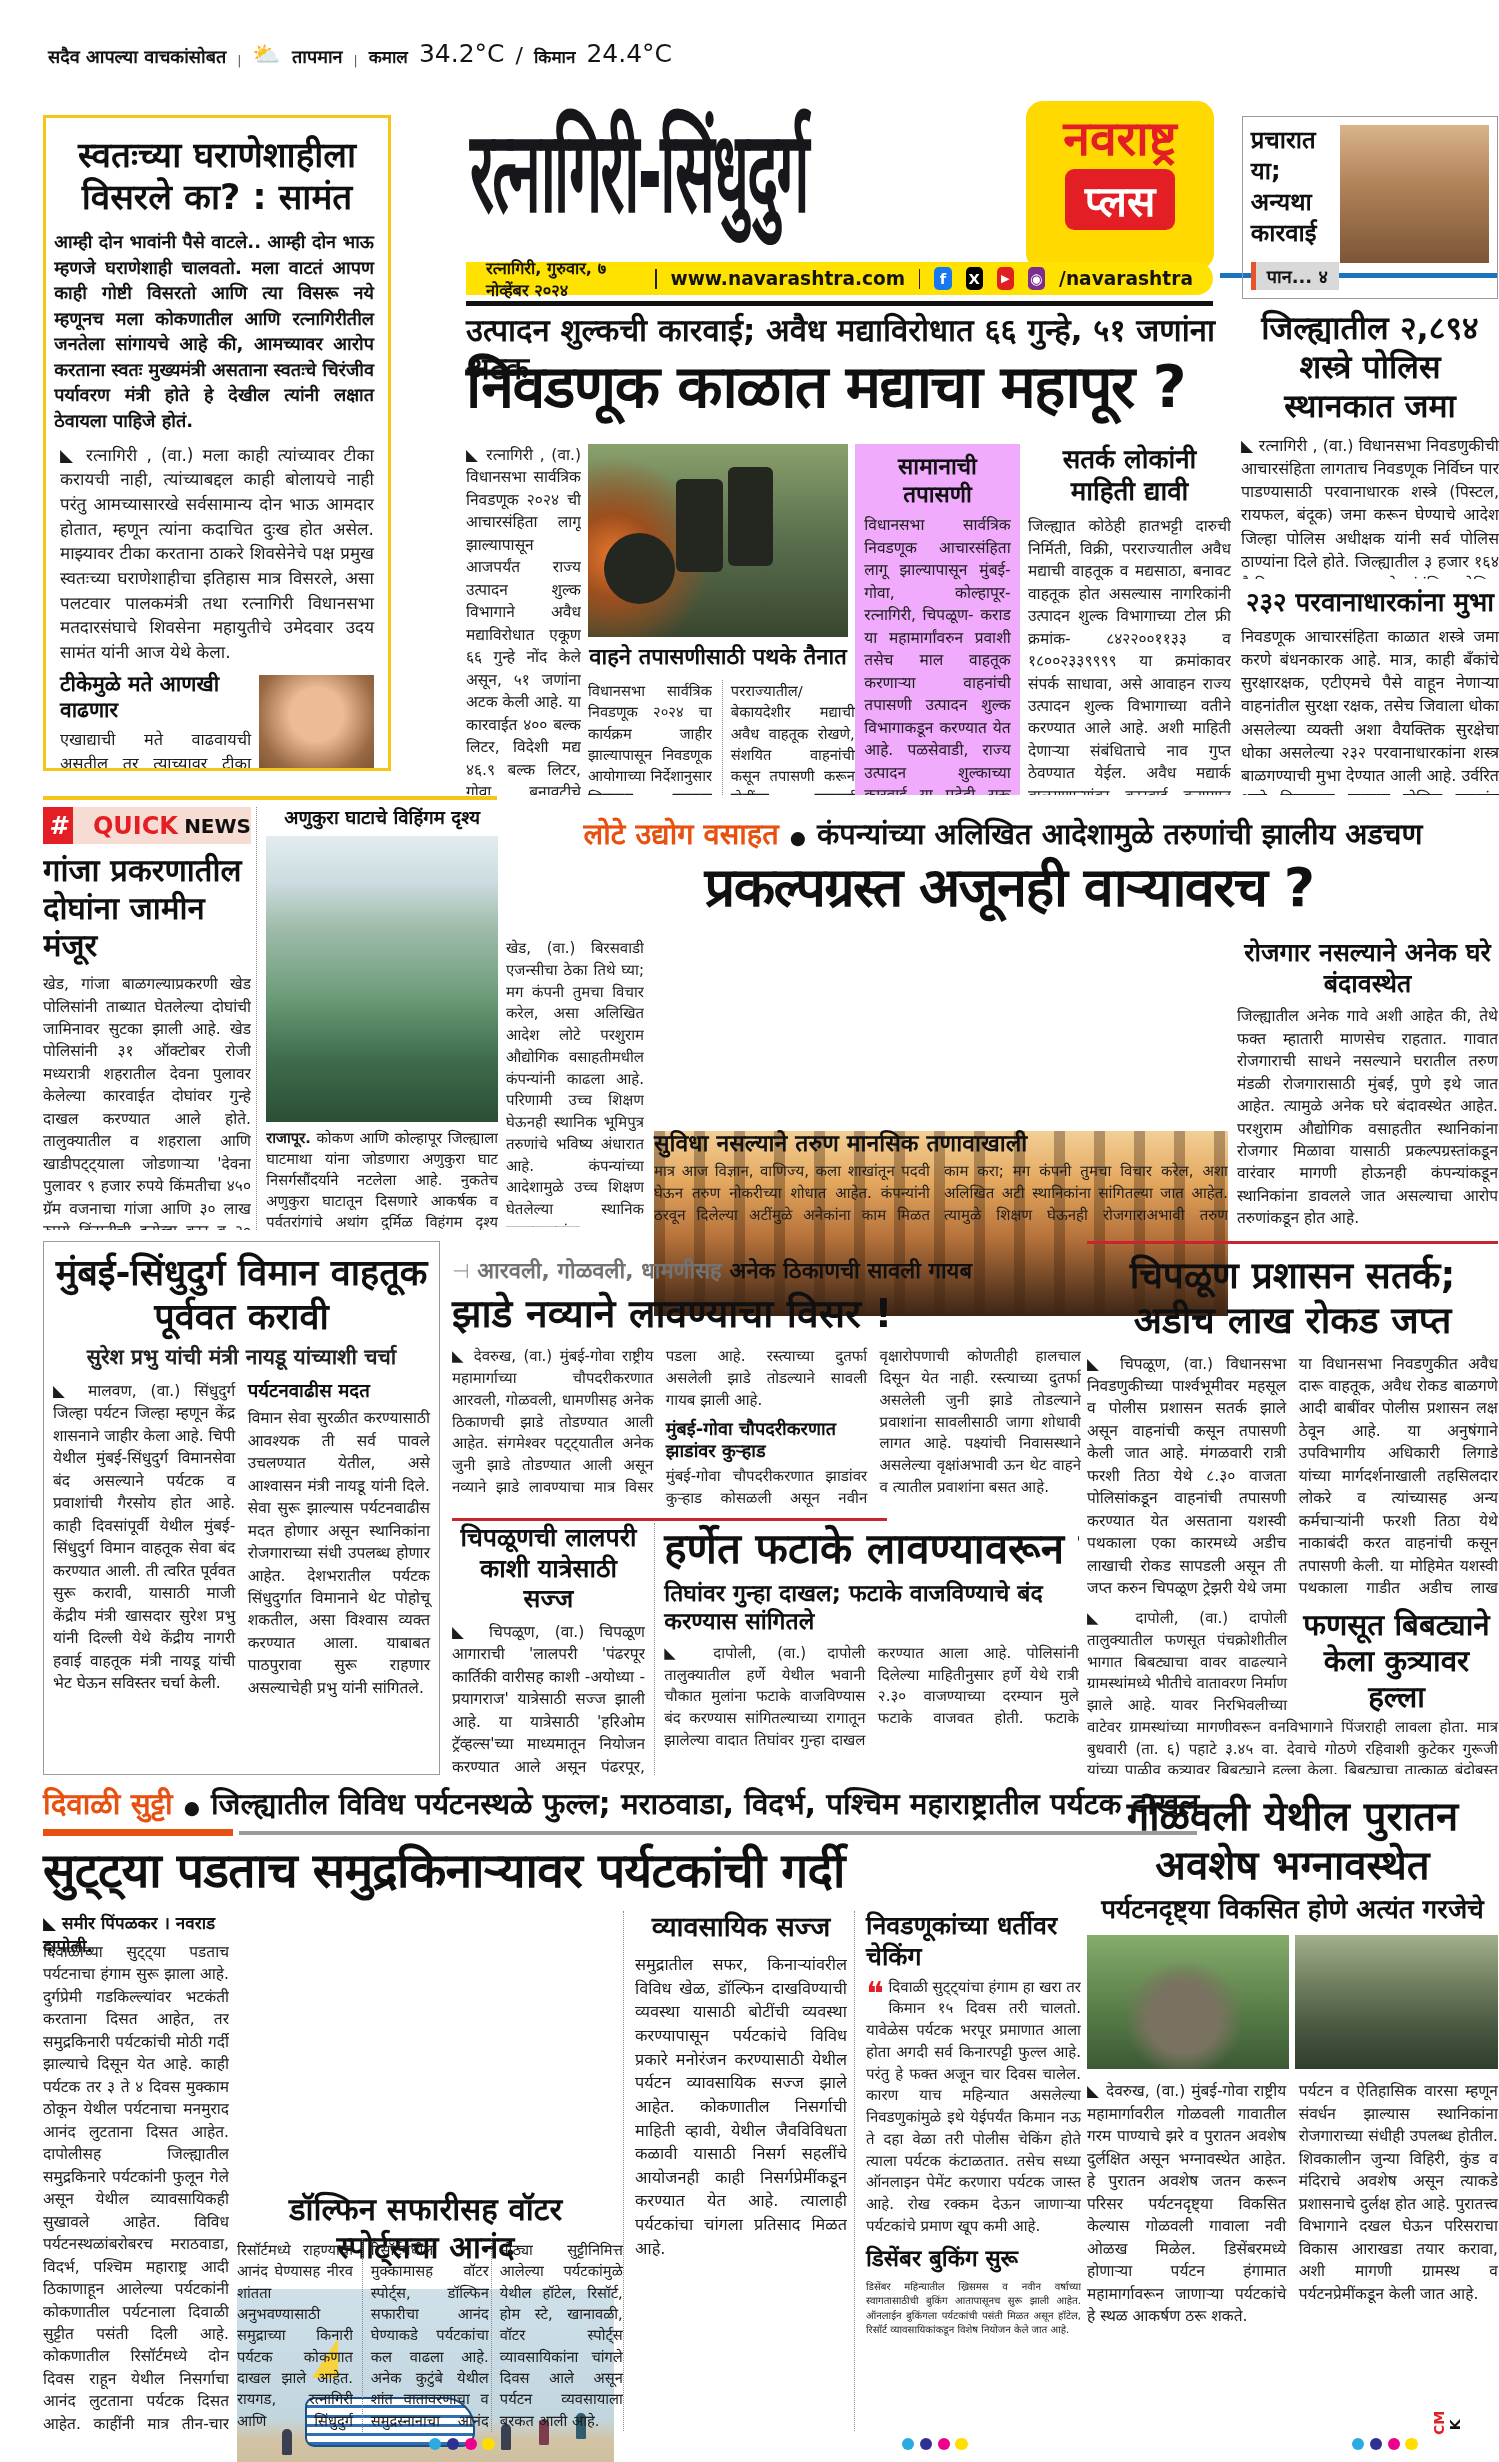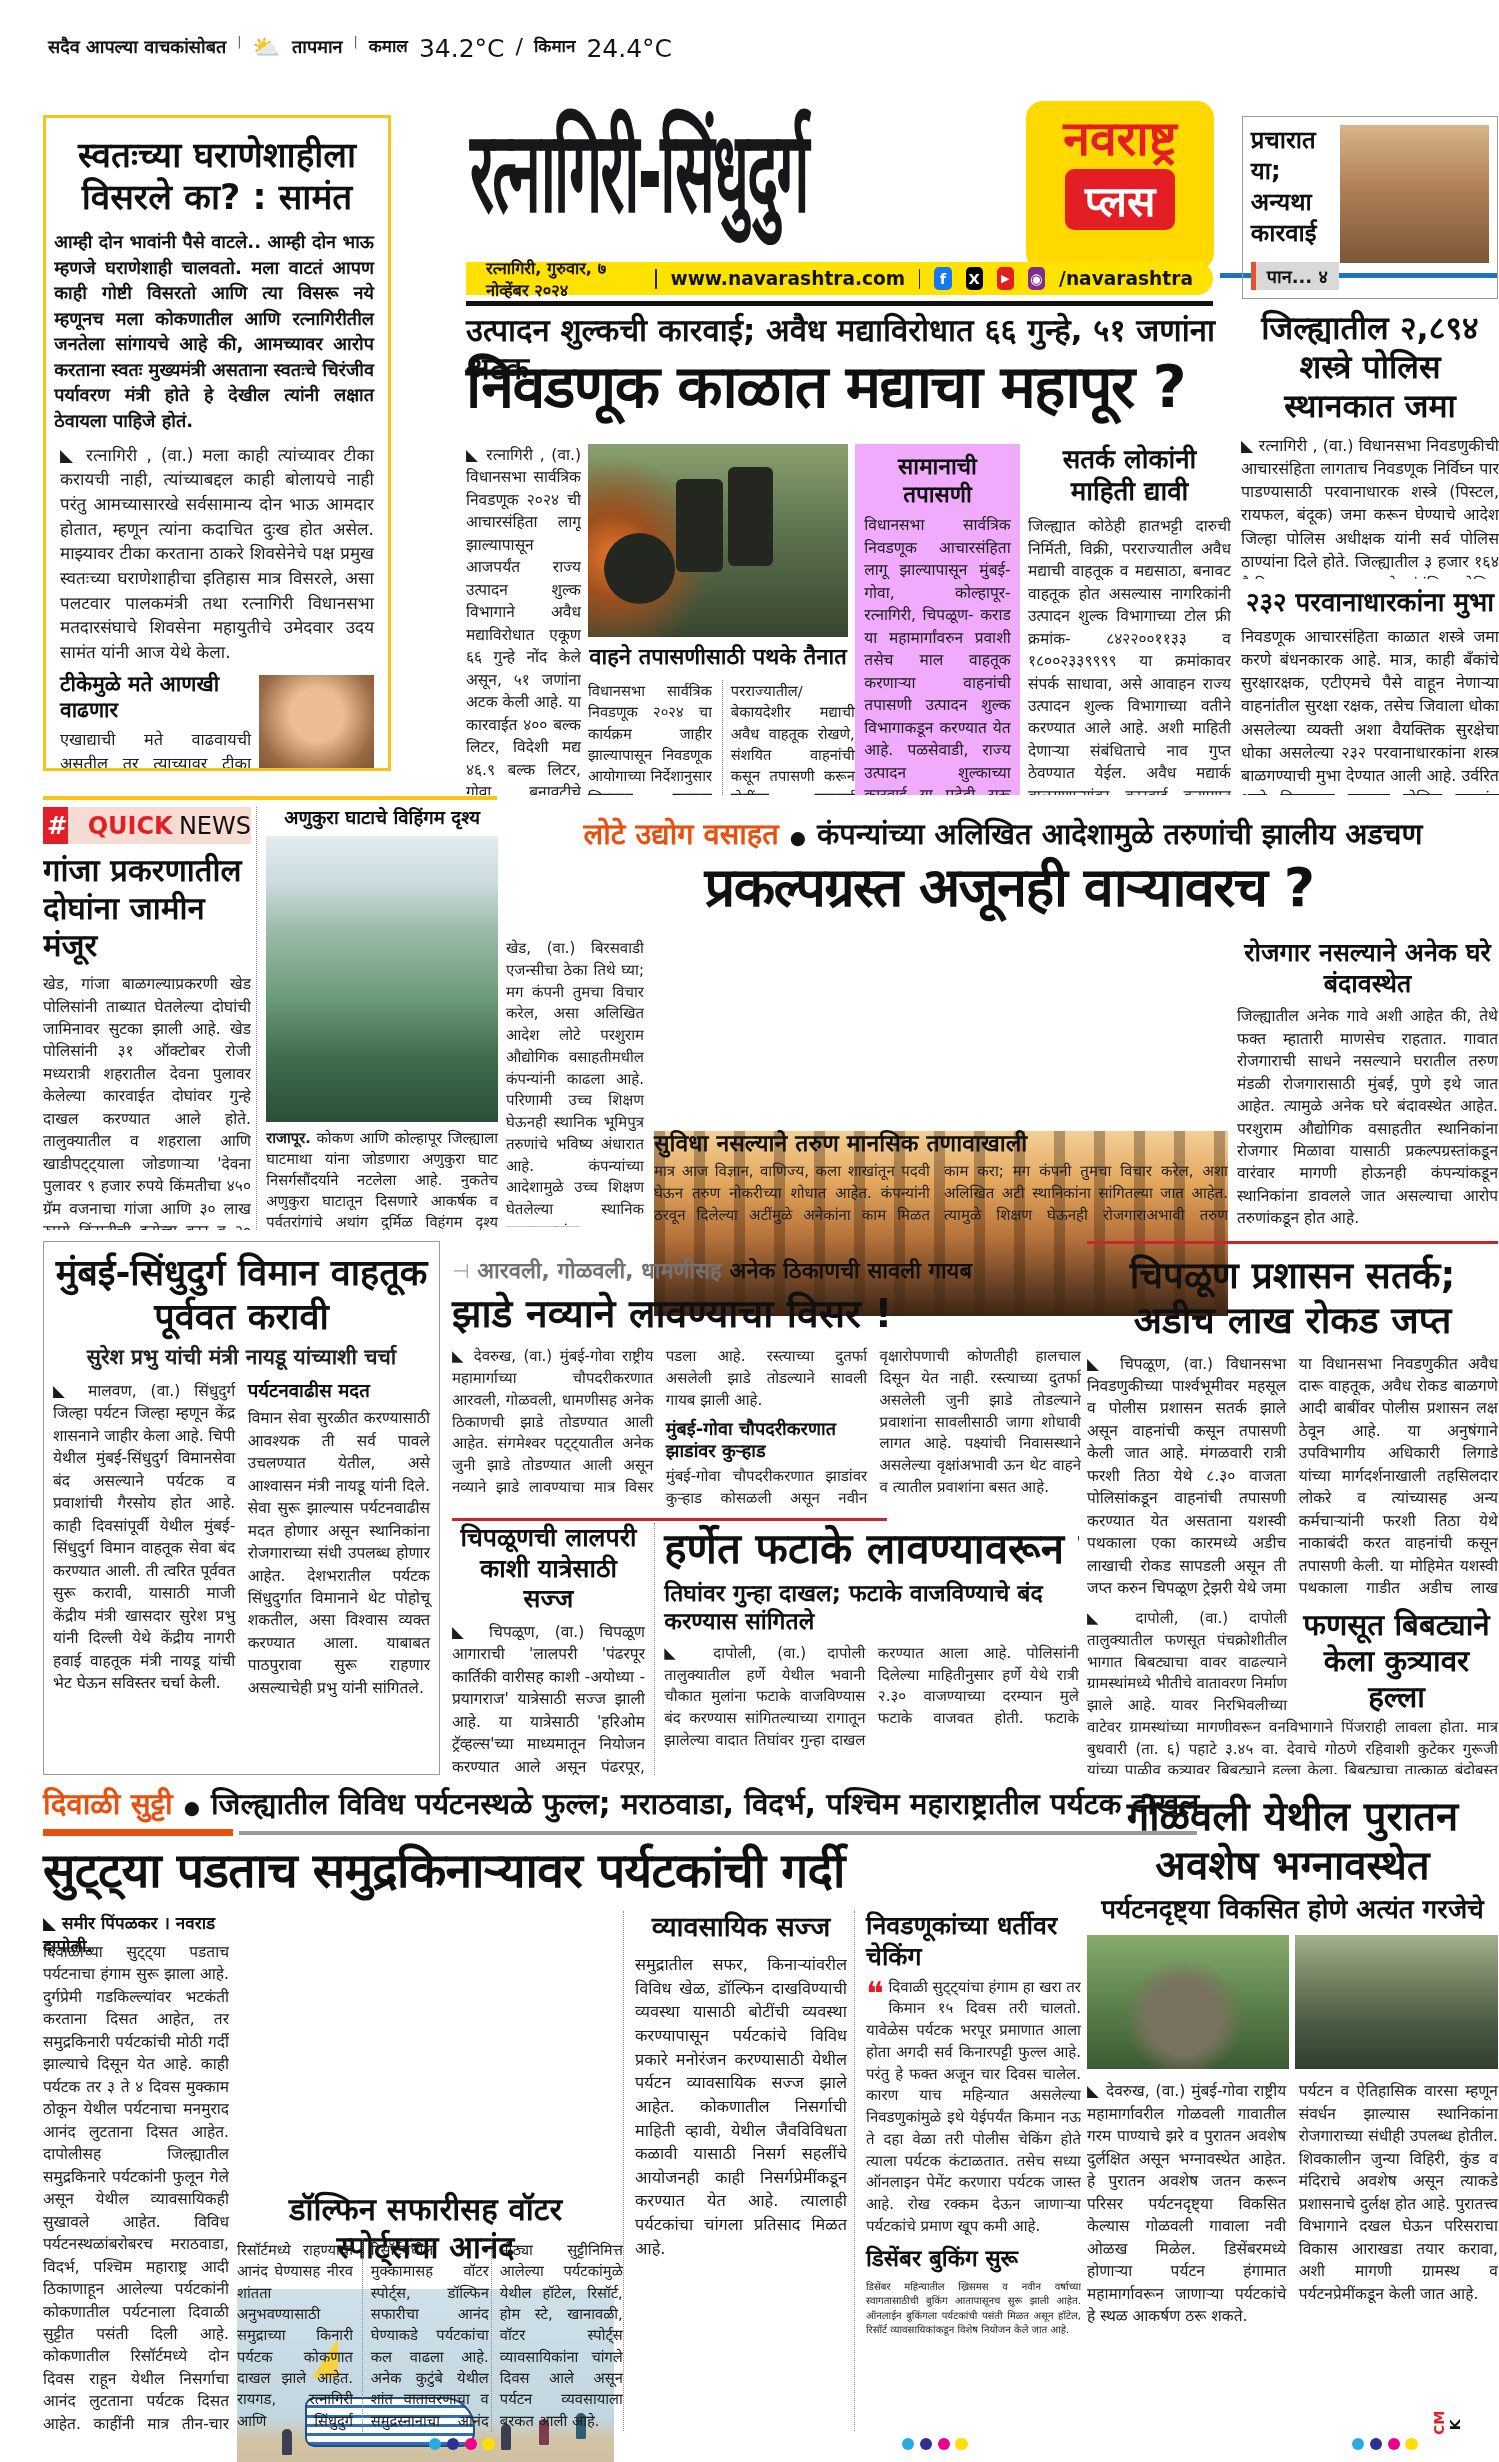--- a/index.html
+++ b/index.html
@@ -51,21 +51,21 @@
     linear-gradient(180deg,#86ab6c 0%,#567a46 60%,#3c5a34 100%)}
   .ph-ruin2{background:linear-gradient(180deg,#a3b08d 0%,#6d7c5d 38%,#45553f 72%,#313f2f 100%)}
   .dotgrp{display:flex;gap:5.4px}
   .dot{width:12.4px;height:12.4px;border-radius:50%}
 </style>
 </head>
 <body>
 
 <div class="page">
 
-  <div class="abs" style="left:48px;top:34px;width:761px;height:34px;display:flex;align-items:flex-start;gap:11px">
+  <div class="abs" style="left:48px;top:34px;width:761px;height:34px;display:flex;align-items:flex-end;gap:11px">
     <span class="b" style="font-size:18px">सदैव आपल्या वाचकांसोबत</span>
     <span style="color:#555">|</span>
     <span style="font-size:23px;color:#8a8a8a">⛅</span>
     <span class="b" style="font-size:18px">तापमान</span>
     <span style="color:#555">|</span>
     <span class="b" style="font-size:17px">कमाल</span>
     <span style="font-size:25px">34.2°C</span>
     <span style="font-size:22px">/</span>
     <span class="b" style="font-size:17px">किमान</span>
     <span style="font-size:25px">24.4°C</span>
@@ -142,21 +142,21 @@
     <div class="hdl ctr" style="font-size:26px">२३२ परवानाधारकांना मुभा</div>
     <div class="body jt" style="font-size:16px;margin-top:6.2px">निवडणूक आचारसंहिता काळात शस्त्रे जमा करणे बंधनकारक आहे. मात्र, काही बँकांचे सुरक्षारक्षक, एटीएमचे पैसे वाहून नेणाऱ्या वाहनांतील सुरक्षा रक्षक, तसेच जिवाला धोका असलेल्या व्यक्ती अशा वैयक्तिक सुरक्षेचा धोका असलेल्या २३२ परवानाधारकांना शस्त्र बाळगण्याची मुभा देण्यात आली आहे. उर्वरित शस्त्रे निवडणूक काळात पोलिस ठाण्यांत जमाच ठेवण्यात येणार आहेत.</div>
   </div>
 
   <div class="abs rule-yellow" style="left:43px;top:796px;width:454px"></div>
 
   <div class="abs ov" style="left:43px;top:807px;width:208px;height:423px">
     <div style="background:#f7dcd3;height:37px;display:flex;align-items:center">
       <span style="background:#e31e24;color:#fff;font-weight:900;font-style:italic;font-size:25px;width:42px;height:37px;display:inline-flex;align-items:center;justify-content:center">#</span>
       <span style="font-weight:900;font-size:24px;color:#e31e24;margin-left:20px">QUICK</span>
-      <span style="font-weight:400;font-size:24px;color:#111;margin-left:6.2px">NEWS</span>
+      <span style="font-weight:700;font-size:20px;color:#111;margin-left:6.2px">NEWS</span>
     </div>
     <div class="hdl" style="font-size:31px;margin-top:7.8px">गांजा प्रकरणातील दोघांना जामीन मंजूर</div>
     <div class="body jt" style="font-size:15.5px;margin-top:7.8px">खेड, गांजा बाळगल्याप्रकरणी खेड पोलिसांनी ताब्यात घेतलेल्या दोघांची जामिनावर सुटका झाली आहे. खेड पोलिसांनी ३१ ऑक्टोबर रोजी मध्यरात्री शहरातील देवना पुलावर केलेल्या कारवाईत दोघांवर गुन्हे दाखल करण्यात आले होते. तालुक्यातील व शहराला आणि खाडीपट्ट्याला जोडणाऱ्या 'देवना पुलावर ९ हजार रुपये किंमतीचा ४५० ग्रॅम वजनाचा गांजा आणि ३० लाख रुपये किंमतीची इनोव्हा कार व २० हजार रुपये किंमतीचा मोबाईल तसेच १ हजार रुपयांची रोकड असा एकूण ३० लाख ५० हजार रुपये किंमतीचा मुद्देमाल जप्त करून मुस्तकिम जहांगीर कादिरी (४९), अतीक रऊफ कादिरी (३० रा. नांदगांव मोहल्ला ता खेड जि. रत्नागिरी) यांना अटक केली होती.</div>
   </div>
 
   <div class="abs ov vsep" style="left:256px;top:807px;width:242px;height:423px;padding-left:9.3px;box-sizing:border-box">
     <div class="hdl ctr" style="font-size:18.6px">अणुकुरा घाटाचे विहिंगम दृश्य</div>
     <div class="ph ph-ghat" style="width:100%;height:286px;margin-top:6.2px"></div>
     <div class="body-sm jt" style="margin-top:6.2px">
       <span class="b">राजापूर.</span>

